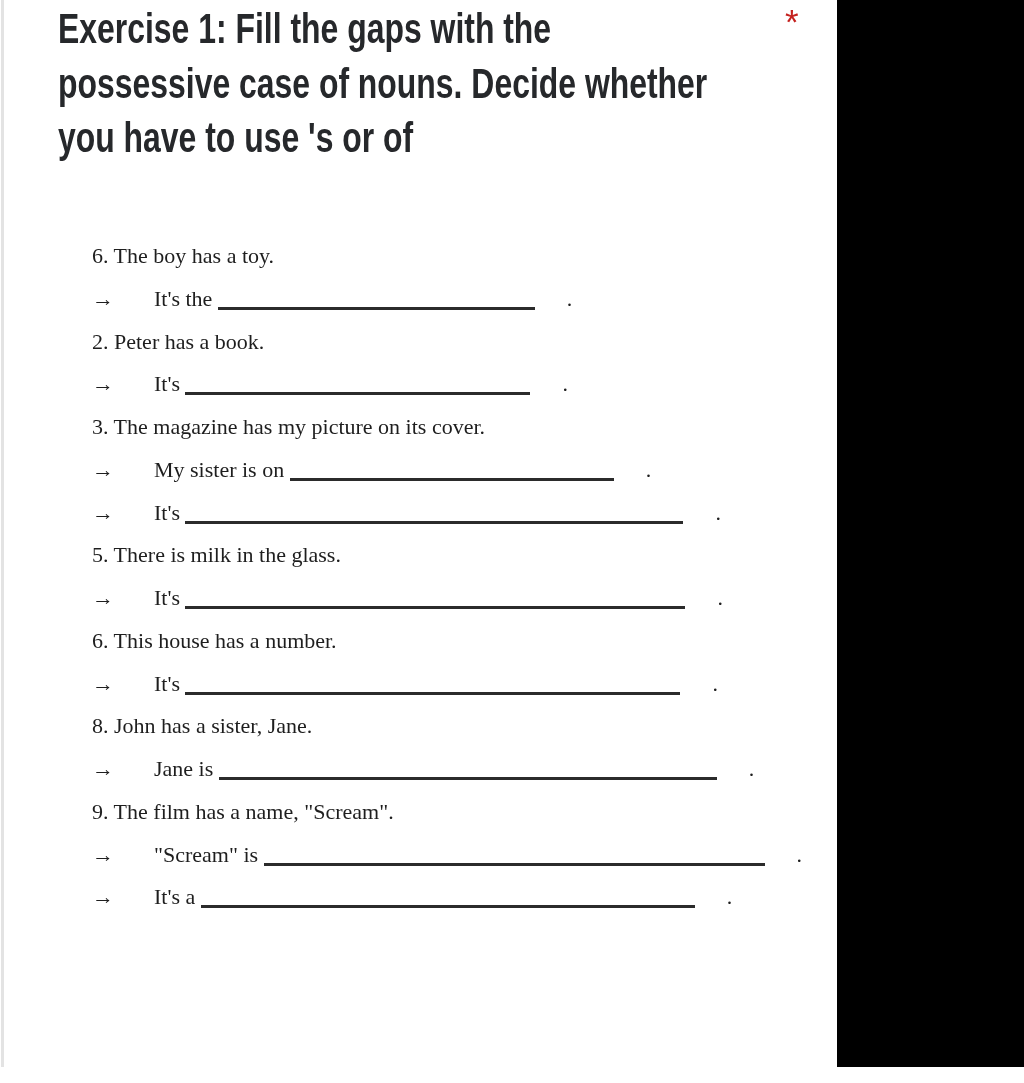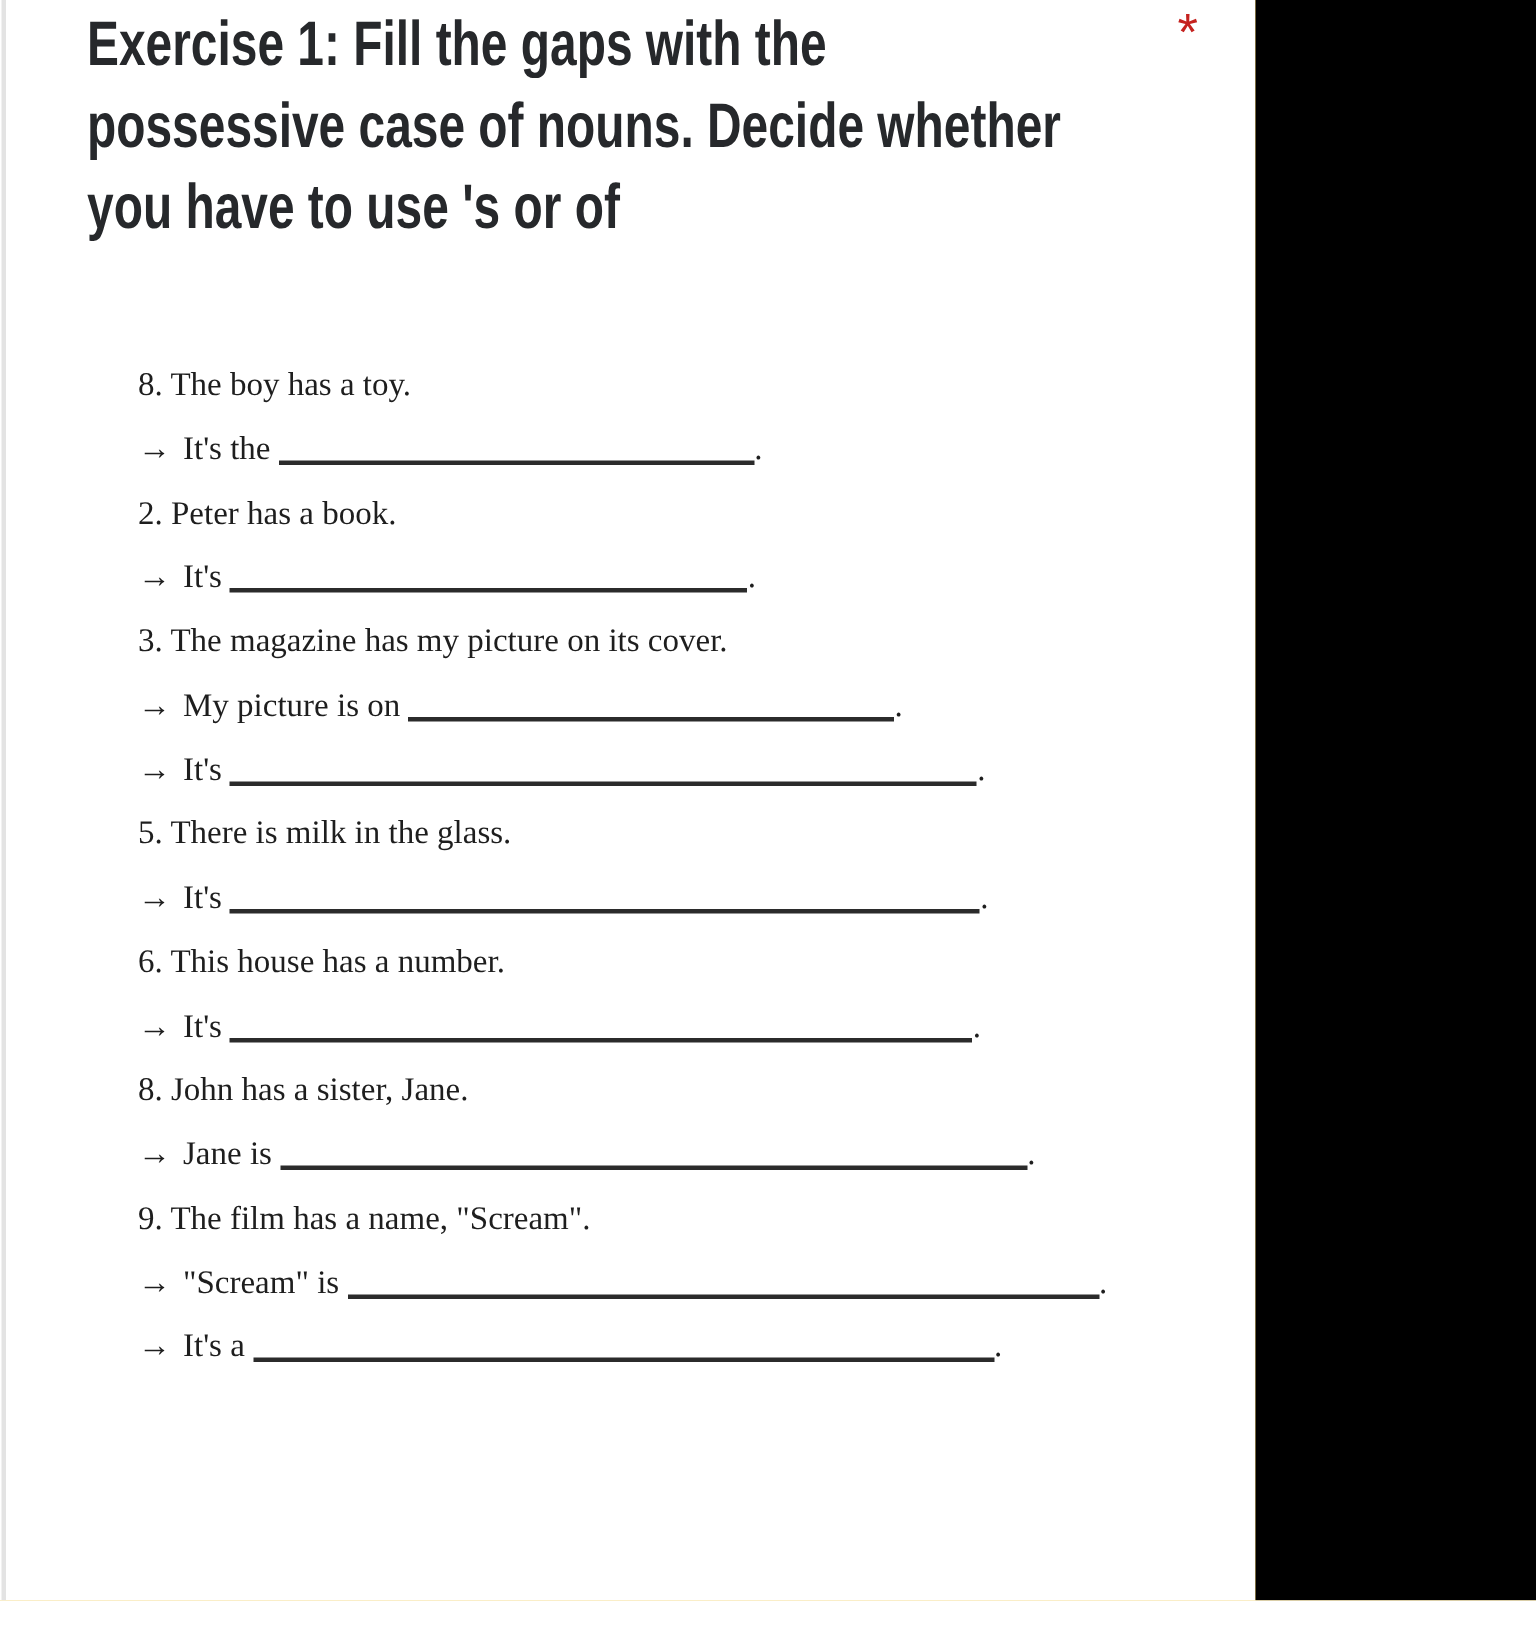--- a/index.html
+++ b/index.html
@@ -64,46 +64,46 @@
     color: #1e1e1e;
   }
   .sentence-line, .answer-line {
     height: 42.75px;
     white-space: nowrap;
   }
   .arrow {
     display: inline-block;
     margin-right: 8px;
   }
-  .prefix, .suffix { white-space: pre; }
+  .prefix, .suffix { white-space: pre; margin-left: 32px; }
   .blank {
     display: inline-block;
     height: 14px;
     border-bottom: 3px solid #2b2b2b;
     margin-bottom: -4px;
   }
 </style>
 </head>
 <body>
 
 <div class="stage">
   <div class="card">
     <div class="title" id="title">
         <div class="title-line">Exercise 1: Fill the gaps with the</div>
         <div class="title-line">possessive case of nouns. Decide whether</div>
         <div class="title-line">you have to use 's or of</div>
       </div>
     <span class="asterisk">*</span>
     <div class="exercise" id="exercise">
-        <div class="sentence-line">8. The boy has a toy.</div>
+        <div class="sentence-line">6. The boy has a toy.</div>
         <div class="answer-line"><span class="arrow">→</span><span class="prefix">It's the </span><span class="blank" style="width: 317px;"></span><span class="suffix">.</span></div>
         <div class="sentence-line">2. Peter has a book.</div>
         <div class="answer-line"><span class="arrow">→</span><span class="prefix">It's </span><span class="blank" style="width: 345px;"></span><span class="suffix">.</span></div>
         <div class="sentence-line">3. The magazine has my picture on its cover.</div>
-        <div class="answer-line"><span class="arrow">→</span><span class="prefix">My picture is on </span><span class="blank" style="width: 324px;"></span><span class="suffix">.</span></div>
+        <div class="answer-line"><span class="arrow">→</span><span class="prefix">My sister is on </span><span class="blank" style="width: 324px;"></span><span class="suffix">.</span></div>
         <div class="answer-line"><span class="arrow">→</span><span class="prefix">It's </span><span class="blank" style="width: 498px;"></span><span class="suffix">.</span></div>
         <div class="sentence-line">5. There is milk in the glass.</div>
         <div class="answer-line"><span class="arrow">→</span><span class="prefix">It's </span><span class="blank" style="width: 500px;"></span><span class="suffix">.</span></div>
         <div class="sentence-line">6. This house has a number.</div>
         <div class="answer-line"><span class="arrow">→</span><span class="prefix">It's </span><span class="blank" style="width: 495px;"></span><span class="suffix">.</span></div>
         <div class="sentence-line">8. John has a sister, Jane.</div>
         <div class="answer-line"><span class="arrow">→</span><span class="prefix">Jane is </span><span class="blank" style="width: 498px;"></span><span class="suffix">.</span></div>
         <div class="sentence-line">9. The film has a name, "Scream".</div>
         <div class="answer-line"><span class="arrow">→</span><span class="prefix">"Scream" is </span><span class="blank" style="width: 501px;"></span><span class="suffix">.</span></div>
         <div class="answer-line"><span class="arrow">→</span><span class="prefix">It's a </span><span class="blank" style="width: 494px;"></span><span class="suffix">.</span></div>

